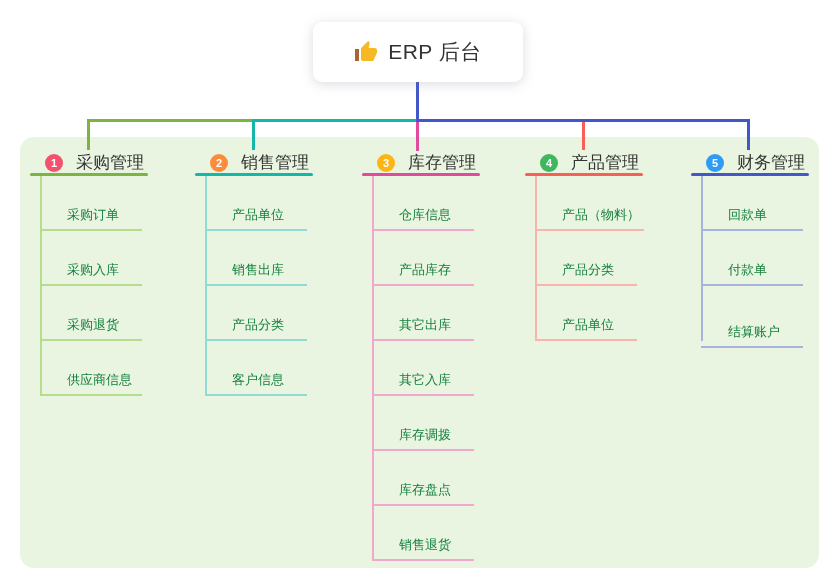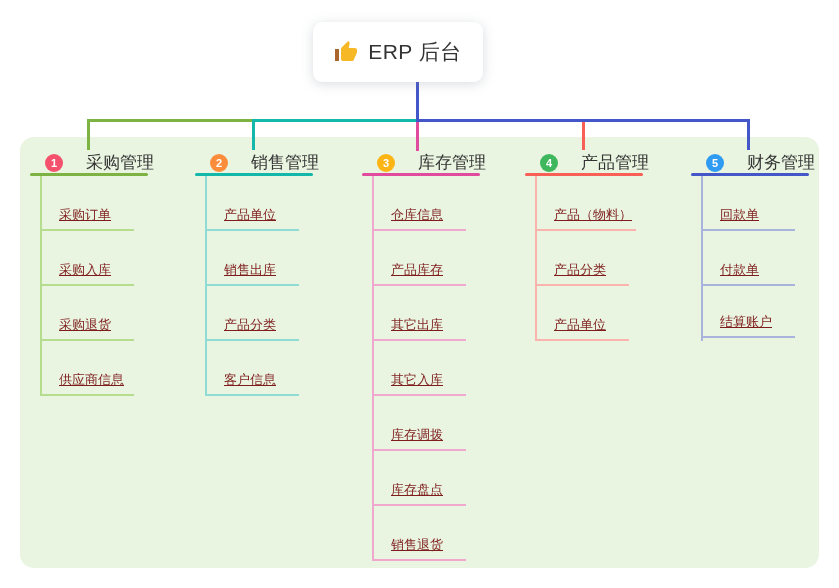--- a/index.html
+++ b/index.html
@@ -2,21 +2,21 @@
 <html style="--c1: #7cb342; --c1l: #b6dc8e; --badge1: #f4516c; --c2: #14b8ab; --c2l: #90dcd4; --badge2: #fb8c3c; --c3: #e04b9d; --c3l: #f0a8cf; --badge3: #fdb515; --c4: #f75f57; --c4l: #fbb3ae; --badge4: #3eb75d; --c5: #4457c8; --c5l: #a8b4dc; --badge5: #2f9bf2; --root-line: #4457c8; --panel-bg: #e9f5e1;"><head>
 <meta charset="utf-8">
 <style>
   html,body{margin:0;padding:0;background:#ffffff;font-family:"Liberation Sans","DejaVu Sans",sans-serif;}
   .canvas{position:relative;width:839px;height:588px;background:#ffffff;overflow:hidden;}
 
   
   .panel{position:absolute;left:20px;top:137px;width:799px;height:431px;border-radius:14px;background:var(--panel-bg,#e9f5e1);}
 
   
-  .root-card{position:absolute;left:313px;top:22px;width:170px;height:60px;background:#fff;border-radius:9px;
+  .root-card{position:absolute;left:313px;top:22px;width:210px;height:60px;background:#fff;border-radius:9px;
     box-shadow:0 2px 12px rgba(120,130,145,.28);display:flex;align-items:center;justify-content:center;gap:10px;cursor:pointer;}
   .root-label{font-size:21px;color:#333;font-weight:500;letter-spacing:.5px;}
   .thumb-icon{width:24px;height:24px;display:block;}
 
   
   .line{position:absolute;}
   .bus{height:3px;top:119px;border-radius:2px;}
   .bus-1{left:87px;width:167px;background:var(--c1);}
   .bus-2{left:252px;width:166px;background:var(--c2);}
   .bus-3{left:416px;width:334px;background:var(--c5);}
@@ -34,29 +34,29 @@
   .b2{--x:205px;--main:var(--c2);--light:var(--c2l);}
   .b3{--x:372px;--main:var(--c3);--light:var(--c3l);}
   .b4{--x:535px;--main:var(--c4);--light:var(--c4l);}
   .b5{--x:701px;--main:var(--c5);--light:var(--c5l);}
 
   .branch-head{position:absolute;left:calc(var(--x) + 5px);top:151px;display:flex;align-items:center;cursor:pointer;}
   .badge{width:18px;height:18px;border-radius:50%;color:#fff;font-size:11px;font-weight:bold;
     display:flex;align-items:center;justify-content:center;flex:0 0 18px;}
   .b1 .badge{background:var(--badge1);} .b2 .badge{background:var(--badge2);} .b3 .badge{background:var(--badge3);}
   .b4 .badge{background:var(--badge4);} .b5 .badge{background:var(--badge5);}
-  .branch-label{margin-left:23px;font-size:17px;color:#333;font-weight:500;white-space:nowrap;}
+  .branch-label{margin-left:13px;font-size:17px;color:#333;font-weight:500;white-space:nowrap;}
   .head-underline{position:absolute;left:calc(var(--x) - 10px);top:173px;width:118px;height:3px;background:var(--main);border-radius:2px;}
   .trunk{position:absolute;left:var(--x);top:176px;width:2px;background:var(--light);}
   .b1 .trunk,.b2 .trunk{height:220px;}
   .b3 .trunk{height:385px;}
   .b4 .trunk,.b5 .trunk{height:165px;}
 
-  .child{position:absolute;left:var(--x);padding:0 4px 7px 19px;min-width:71px;border-bottom:2px solid var(--light);
-    font-size:13px;line-height:15px;color:#7f1d1d;white-space:nowrap;cursor:pointer;text-decoration:underline;}
+  .child{position:absolute;left:var(--x);padding:0 4px 7px 27px;min-width:71px;border-bottom:2px solid var(--light);
+    font-size:13px;line-height:15px;color:#15803d;white-space:nowrap;cursor:pointer;}
 </style>
 </head>
 <body>
 
 <div class="canvas">
 
   <div class="panel"></div>
 
   <div class="line bus bus-1"></div>
   <div class="line drop drop-1"></div>
@@ -134,16 +134,16 @@
 
   <div class="branch b5">
     <div class="branch-head">
       <span class="badge">5</span>
       <span class="branch-label">财务管理</span>
     </div>
     <div class="head-underline"></div>
     <div class="trunk"></div>
     <div class="child" style="top:207px">回款单</div>
     <div class="child" style="top:262px">付款单</div>
-    <div class="child" style="top:314px">结算账户</div>
+    <div class="child" style="top:324px">结算账户</div>
   </div>
 
 </div>
 
 </body></html>

